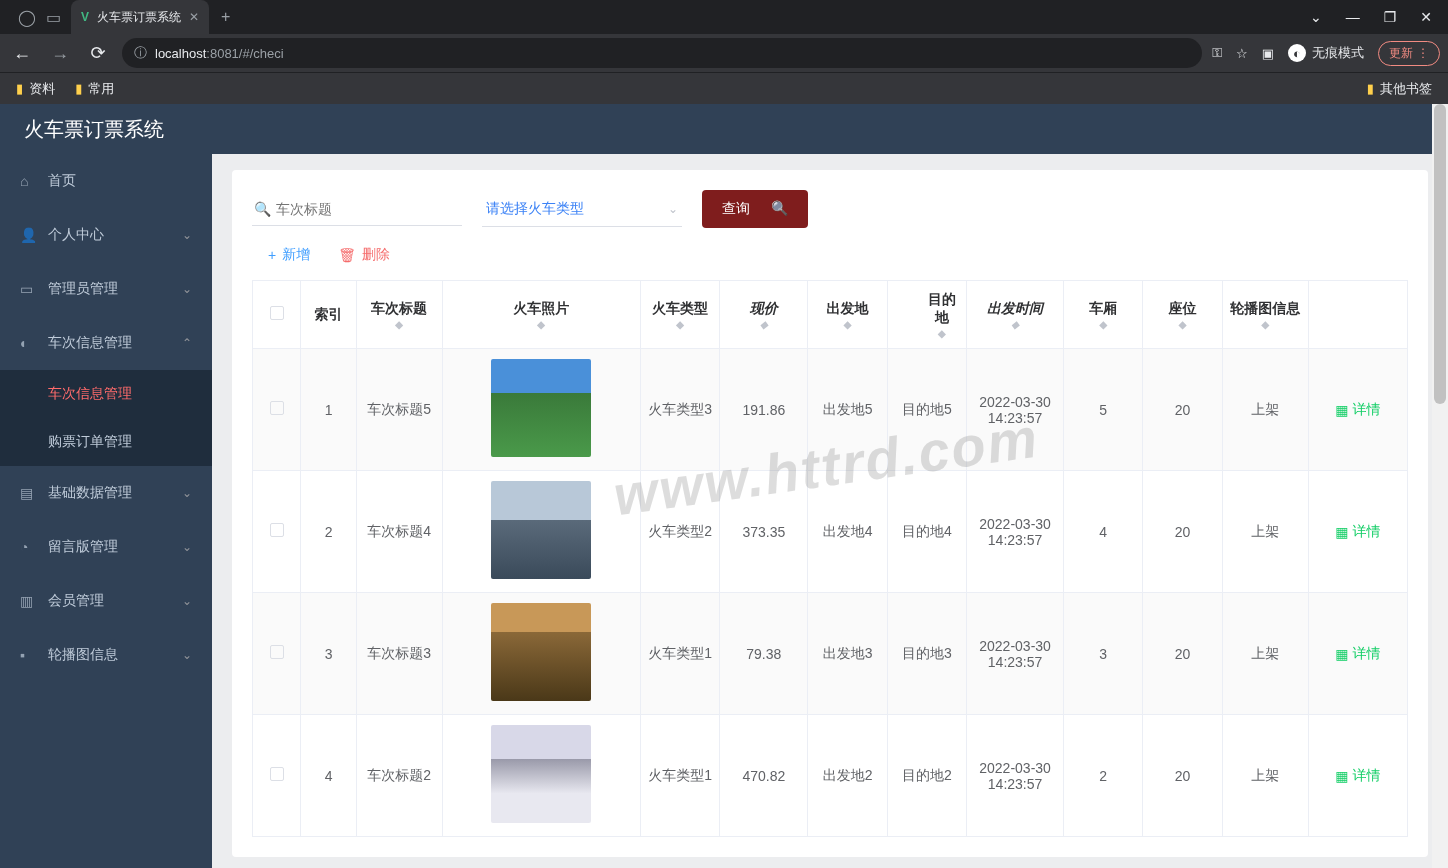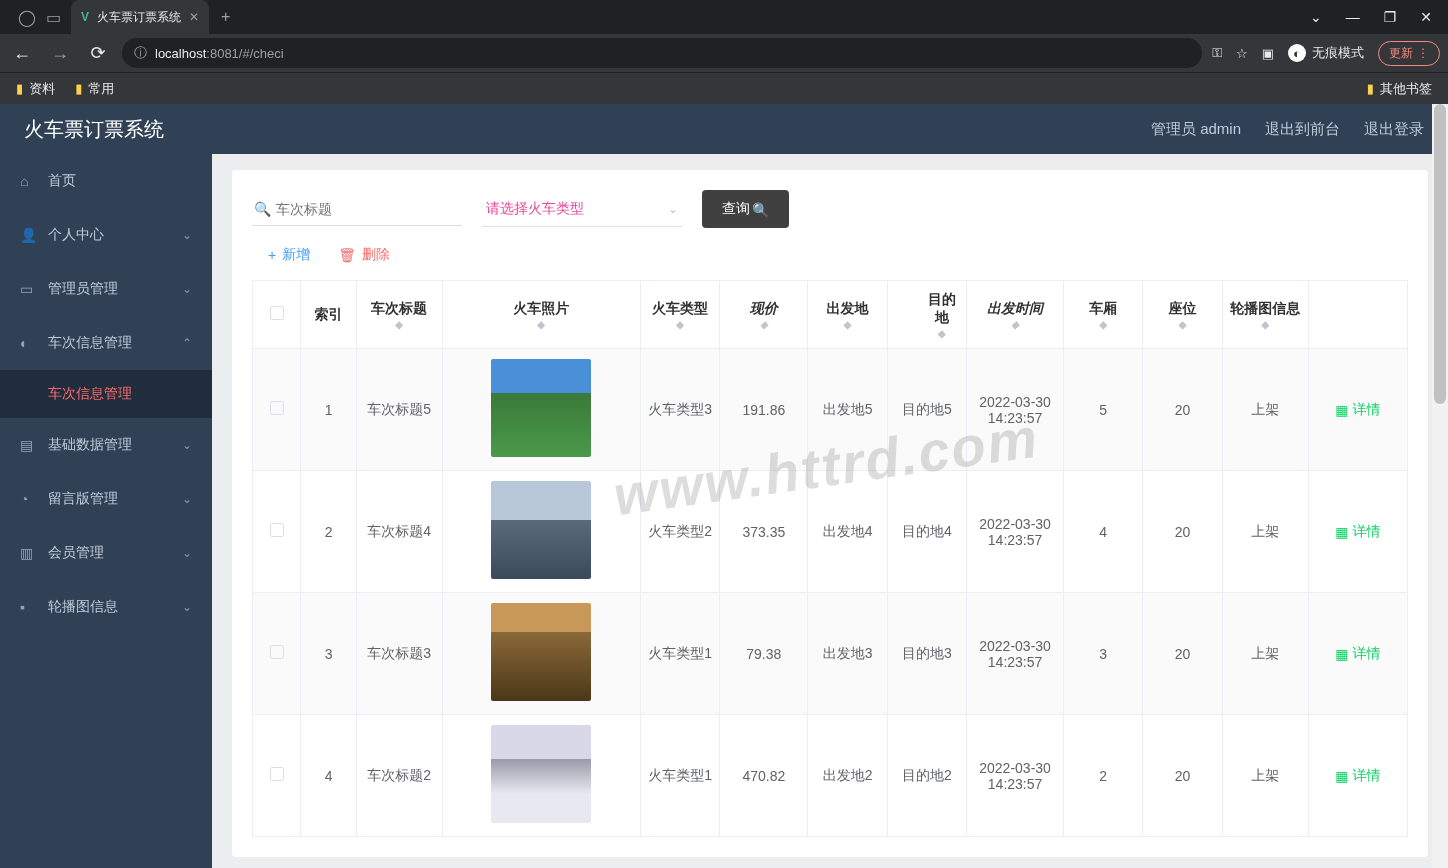--- a/index.html
+++ b/index.html
@@ -47,23 +47,23 @@
 .breadcrumb { background: #3b4a5e; color: #bfcbd9; border-radius: 4px; padding: 12px 18px; font-size: 14px; margin-bottom: 14px; }
 .breadcrumb .home { color: #ffa940; cursor: pointer; }
 .breadcrumb .sep { margin: 0 8px; color: #909399; }
 
 .card { background: #fff; border-radius: 4px; padding: 20px; }
 .filter-row { display: flex; align-items: center; gap: 20px; margin-bottom: 18px; }
 .input-wrap { position: relative; width: 210px; border-bottom: 1px solid #dcdfe6; }
 .input-wrap input { border: none; outline: none; width: 100%; padding: 8px 4px 8px 24px; font-size: 14px; background: transparent; }
 .input-wrap .icon-left { position: absolute; left: 2px; top: 8px; color: #c0c4cc; font-size: 14px; }
 .select-wrap { position: relative; width: 200px; border-bottom: 1px solid #dcdfe6; }
-.select-wrap .placeholder { color: #ec4899; font-size: 14px; padding: 8px 4px; display: block; }
+.select-wrap .placeholder { color: #3b82f6; font-size: 14px; padding: 8px 4px; display: block; }
 .select-wrap .chev { position: absolute; right: 4px; top: 10px; color: #c0c4cc; font-size: 12px; }
-.btn-primary { background: #404040; color: #fff; border: none; border-radius: 4px; padding: 10px 20px; font-size: 14px; cursor: pointer; display: flex; align-items: flex-end; gap: 2px; }
+.btn-primary { background: #7f1d1d; color: #fff; border: none; border-radius: 4px; padding: 10px 20px; font-size: 14px; cursor: pointer; display: flex; align-items: flex-start; gap: 21px; }
 
 .action-row { display: flex; gap: 28px; margin-bottom: 16px; padding-left: 16px; }
 .action-link { display: flex; align-items: center; gap: 6px; font-size: 14px; cursor: pointer; }
 .action-link.add { color: #409eff; }
 .action-link.del { color: #f56c6c; }
 
 table { width: 100%; border-collapse: collapse; }
 th, td { border: 1px solid #ebeef5; text-align: center; font-size: 14px; color: #606266; padding: 10px 6px; }
 th { background: #fff; font-weight: 600; color: #303133; }
 th .sort { display: block; color: #c0c4cc; font-size: 10px; line-height: 8px; margin-top: 3px; }
@@ -148,25 +148,20 @@
     </span>
   <span class="folder right">
       <span class="folder-icon">▮</span>
       <span>其他书签</span>
     </span>
 </div>
 
 <div class="app-wrap">
   <div class="app-header">
     <span class="app-title">火车票订票系统</span>
-    <div class="header-right">
-      <span>管理员 admin</span>
-      <span>退出到前台</span>
-      <span>退出登录</span>
-    </div>
   </div>
 
   <div class="app-body">
     <div class="sidebar" id="sidebar">
         <div class="menu-item">
           <span class="menu-icon">⌂</span>
           <span>首页</span>
         </div>
         <div class="menu-item">
           <span class="menu-icon">👤</span>
@@ -177,20 +172,21 @@
           <span class="menu-icon">▭</span>
           <span>管理员管理</span>
           <span class="chevron">⌄</span>
         </div>
         <div class="menu-item">
           <span class="menu-icon">◐</span>
           <span>车次信息管理</span>
           <span class="chevron">⌃</span>
         </div>
         <div class="submenu-item active">车次信息管理</div>
+        <div class="submenu-item">购票订单管理</div>
         <div class="menu-item">
           <span class="menu-icon">▤</span>
           <span>基础数据管理</span>
           <span class="chevron">⌄</span>
         </div>
         <div class="menu-item">
           <span class="menu-icon">◔</span>
           <span>留言版管理</span>
           <span class="chevron">⌄</span>
         </div>

